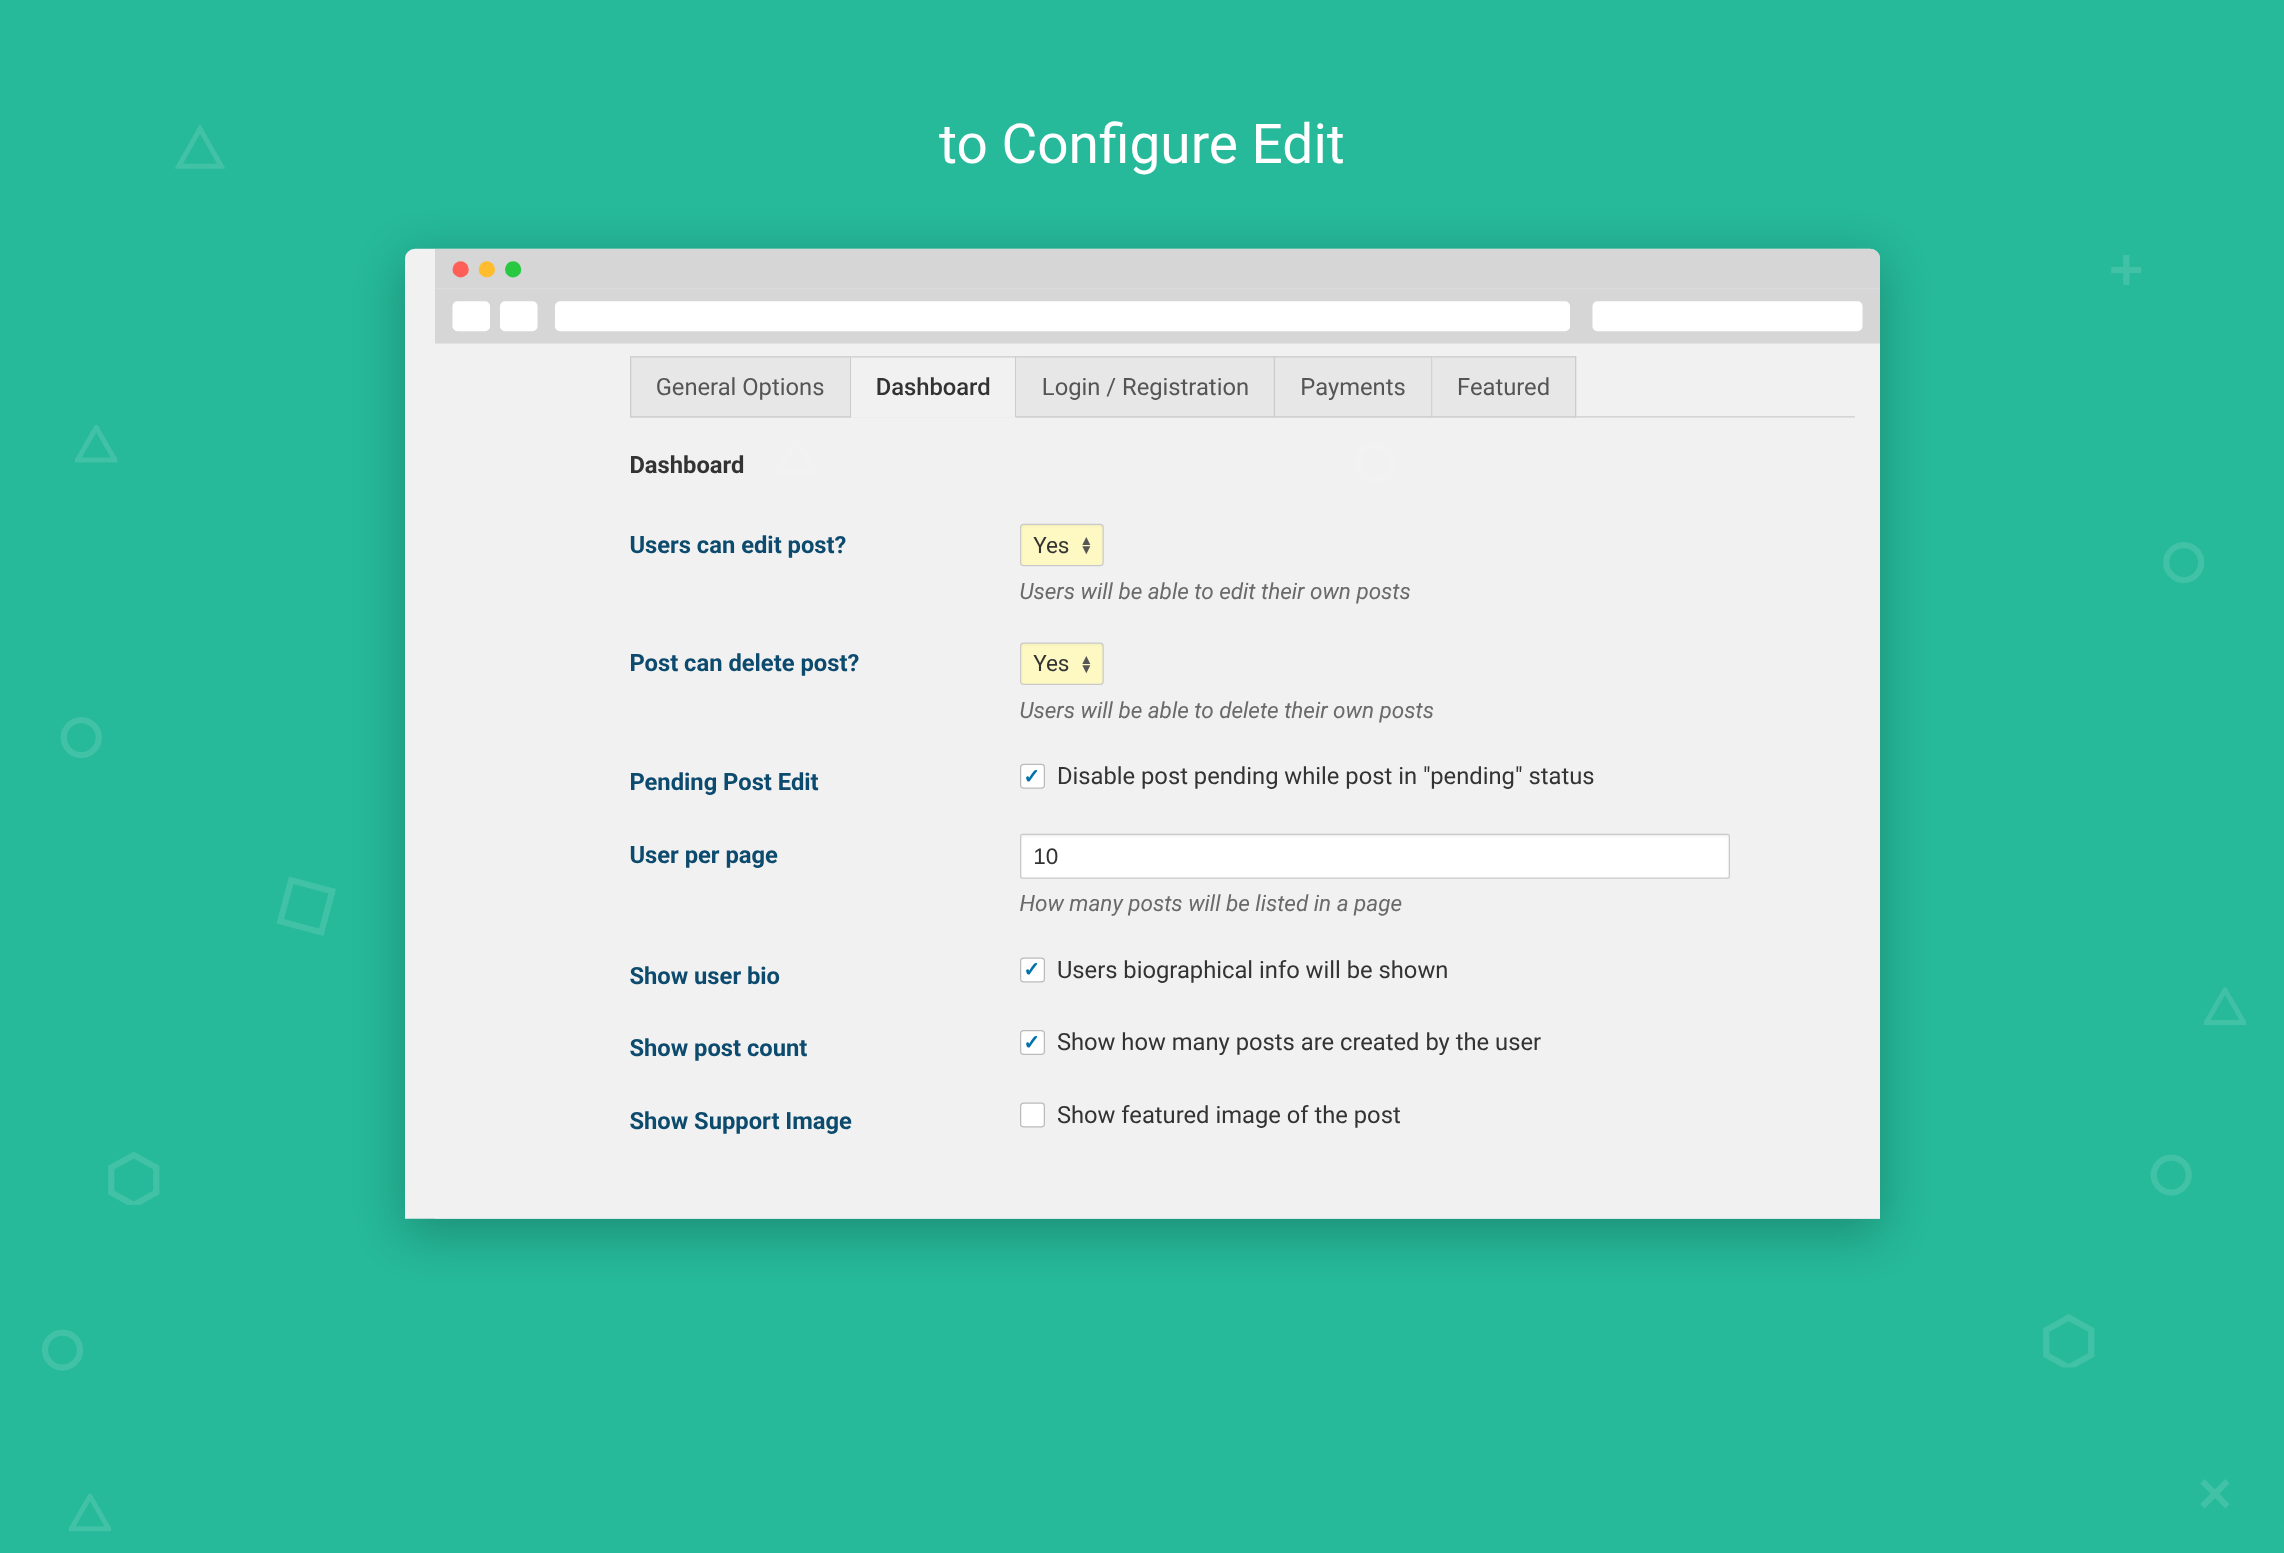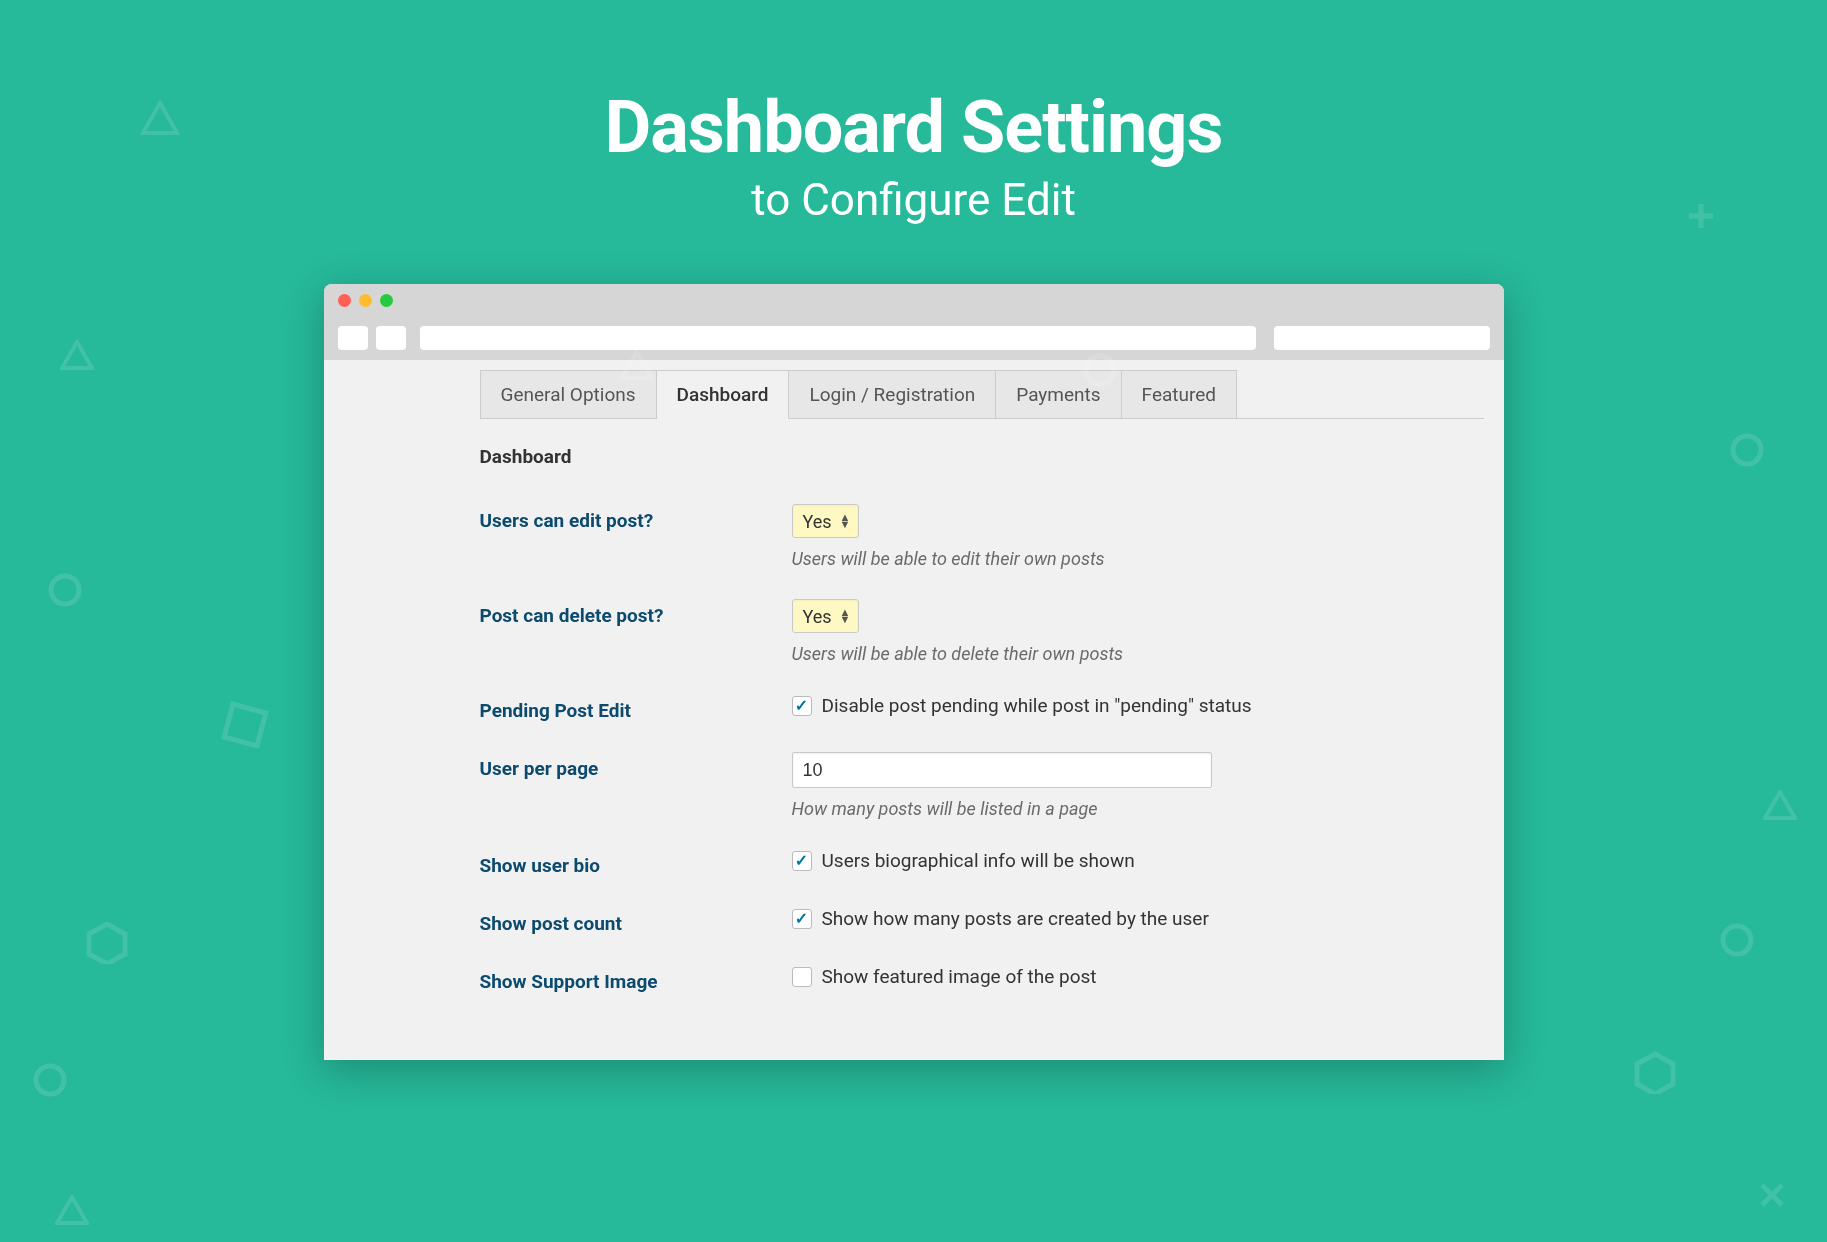--- a/index.html
+++ b/index.html
@@ -24,20 +24,21 @@
 }
 .hero h1 { font-size: 72px; font-weight: 700; letter-spacing: -1px; }
 .hero h2 { font-size: 44px; font-weight: 400; margin-top: 4px; }
 .window {
   width: 1180px;
   margin: 58px auto 0;
   background: #f1f1f1;
   border-radius: 8px 8px 0 0;
   box-shadow: 0 10px 40px rgba(0,0,0,0.25);
   overflow: hidden;
+  padding-left: 24px;
 }
 .titlebar {
   height: 32px;
   background: #d6d6d6;
   display: flex;
   align-items: center;
   padding: 0 14px;
   gap: 8px;
 }
 .tl-dot { width: 13px; height: 13px; border-radius: 50%; }
@@ -120,21 +121,21 @@
 .check-row { display: flex; align-items: center; gap: 10px; }
 .checkbox {
   width: 20px; height: 20px;
   border: 1px solid #bbb; border-radius: 3px;
   background: #fff;
   display: inline-flex; align-items: center; justify-content: center;
   color: #0073aa; font-size: 16px; font-weight: 700;
 }
 .check-label { font-size: 19px; color: #333; }
 .text-input {
-  width: 420px; height: 36px;
+  width: 568px; height: 36px;
   border: 1px solid #c9c9c9; border-radius: 2px;
   background: #fff; padding: 0 10px;
   font-size: 18px; color: #333;
   box-shadow: inset 0 1px 2px rgba(0,0,0,0.07);
 }
 </style>
 </head>
 <body>
 
 <div class="bg-pattern">
@@ -181,21 +182,20 @@
     </svg>
   <svg class="bg-shape" style="left:620px;top:350px" width="34" height="34">
       <polygon points="17,2 32,28 2,28" fill="none" stroke="#fff" stroke-width="4"></polygon>
     </svg>
   <svg class="bg-shape" style="left:1080px;top:350px" width="40" height="40">
       <circle cx="20" cy="20" r="14" fill="none" stroke="#fff" stroke-width="5"></circle>
     </svg>
 </div>
 
 <div class="hero">
-  <h1>Dashboard Settings</h1>
   <h2>to Configure Edit</h2>
 </div>
 
 <div class="window">
   <div class="titlebar">
     <span class="tl-dot tl-red"></span>
     <span class="tl-dot tl-yellow"></span>
     <span class="tl-dot tl-green"></span>
   </div>
   <div class="toolbar">

